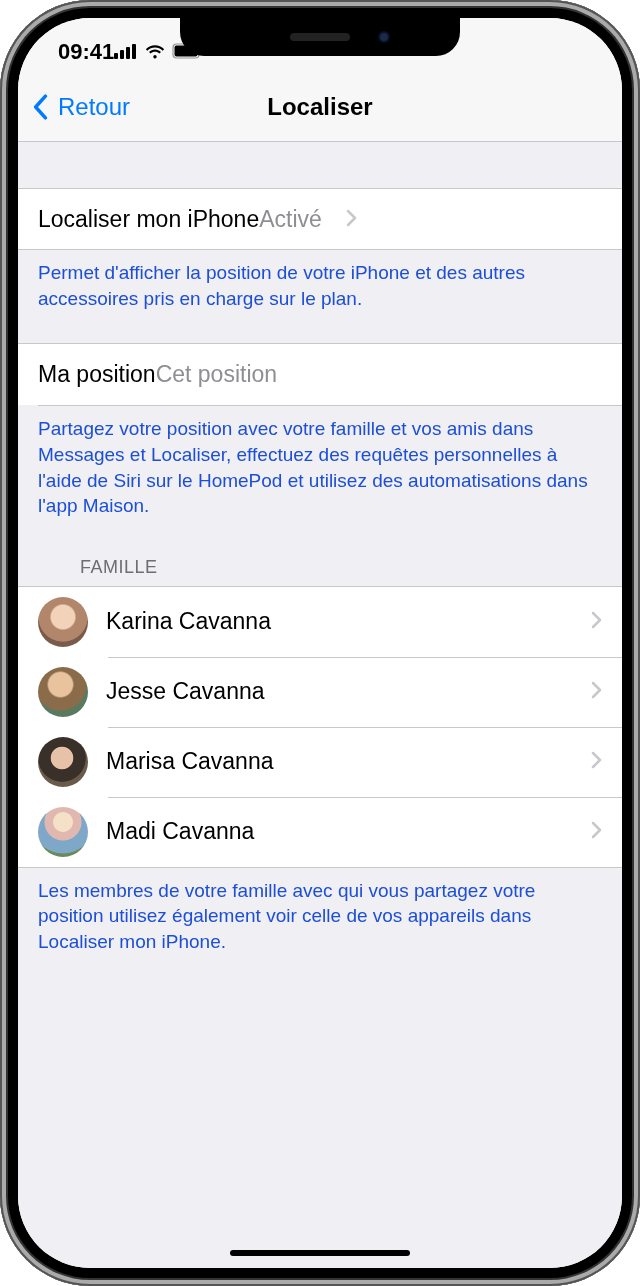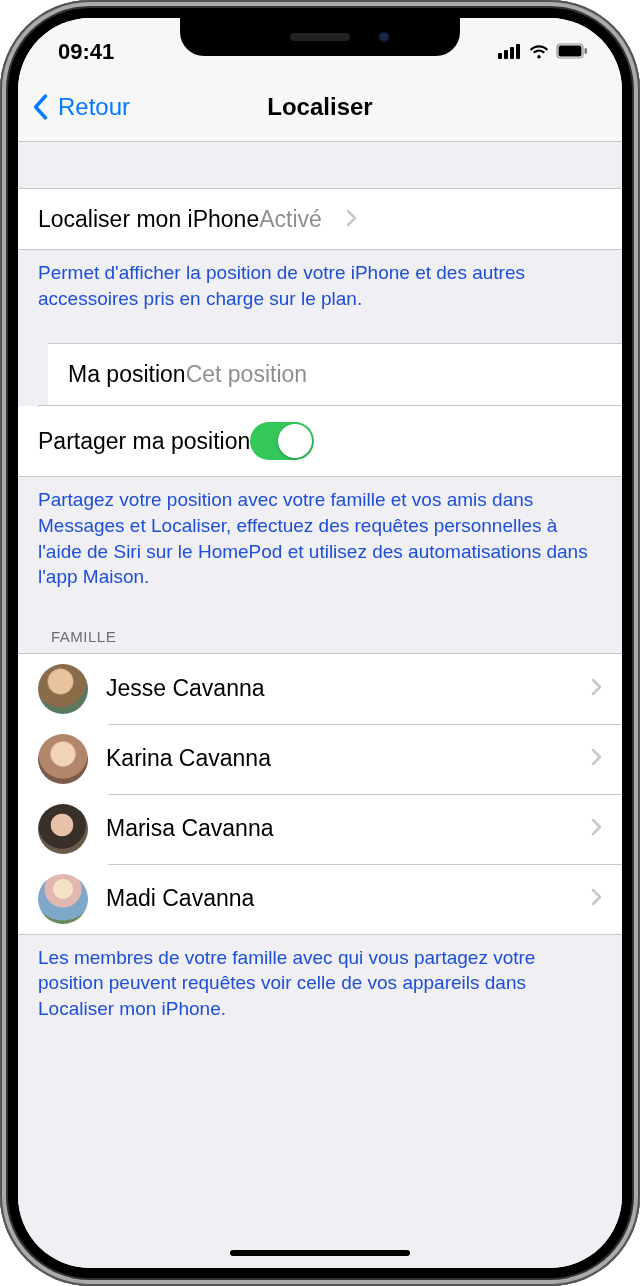--- a/index.html
+++ b/index.html
@@ -41,21 +41,21 @@
     background: #000;
     border-radius: 0 0 24px 24px;
     z-index: 10;
     display:flex; align-items:center; justify-content:center; gap:60px;
   }
   .speaker {width:60px; height:8px; background:#222; border-radius:4px;}
   .camera {width:12px; height:12px; background:#1a2a4a; border-radius:50%; position:absolute; right:70px; border:2px solid #0a1020;}
   .status-bar {
     height: 54px;
     display: flex;
-    justify-content: space-between;
+    justify-content: flex-start;
     align-items: center;
     padding: 14px 34px 0 40px;
     font-size: 22px;
     font-weight: 600;
     color: #000;
     background:#f7f7f8;
   }
   .status-right { display:flex; align-items:center; gap:6px; }
   .nav-bar {
     height: 70px;
@@ -82,24 +82,25 @@
   }
   .cell .right { display:flex; align-items:center; gap:24px; color:#8e8e93;}
   .chevron { color:#c7c7cc; }
   .footer-text {
     padding: 10px 20px 14px 20px;
     font-size: 19px;
     color:#1d4ed8;
     line-height:1.35;
   }
   .header-text {
-    padding: 24px 20px 8px 33px;
-    font-size: 15px;
+    padding: 24px 20px 8px 26px;
+    font-size: 18px;
     color:#6d6d72;
     letter-spacing:0.5px;
+    margin-left:36px;
   }
   .toggle {
     width: 64px; height: 38px; background:#34c759; border-radius:19px; position:relative;
   }
   .toggle .knob {
     width:34px; height:34px; background:#fff; border-radius:50%;
     position:absolute; right:2px; top:2px; box-shadow:0 1px 3px rgba(0,0,0,0.3);
   }
   .family-list { background:#fff; border-top:0.5px solid #c7c7cc; border-bottom:0.5px solid #c7c7cc;}
   .family-row {
@@ -178,67 +179,59 @@
             <svg width="11" height="18" viewBox="0 0 11 18">
                 <path d="M2 2 L9 9 L2 16" stroke="#c7c7cc" stroke-width="2.5" fill="none" stroke-linecap="round" stroke-linejoin="round"></path>
               </svg>
           </span>
         </span>
       </div>
       <div class="footer-text">Permet d'afficher la position de votre iPhone et des autres accessoires pris en charge sur le plan.</div>
 
       <div style="height:18px;"></div>
 
-      <div class="cell" style="border-bottom:none;margin-left:30px;">
+      <div class="cell" style="border-bottom:none;">
         <span>Ma position</span>
         <span class="right">
           <span>Cet position</span>
         </span>
       </div>
       <div class="divline" style="margin-left:20px;"></div>
-      <div class="cell" style="border-top:none;">
-        <span>Partager ma position</span>
-        <span class="right">
-          <span class="toggle">
-              <span class="knob"></span>
-            </span>
-        </span>
-      </div>
       <div class="footer-text">Partagez votre position avec votre famille et vos amis dans Messages et Localiser, effectuez des requêtes personnelles à l'aide de Siri sur le HomePod et utilisez des automatisations dans l'app Maison.</div>
 
       <div class="header-text">FAMILLE</div>
       <div class="family-list" id="family-list">
           <div class="family-row">
+            <div class="avatar" style="background: radial-gradient(circle at 50% 40%, rgb(242, 210, 184) 0px, rgb(242, 210, 184) 30%, rgb(177, 134, 106) 34%, rgb(177, 134, 106) 62%, rgb(122, 90, 74) 64%, rgb(122, 90, 74) 100%);"></div>
+            <div class="family-name">Karina Cavanna</div>
+            <span class="chevron"><svg width="11" height="18" viewBox="0 0 11 18">
+                <path d="M2 2 L9 9 L2 16" stroke="#c7c7cc" stroke-width="2.5" fill="none" stroke-linecap="round" stroke-linejoin="round"></path>
+              </svg></span>
+          </div>
+          <div class="family-row">
             <div class="avatar" style="background: radial-gradient(circle at 45% 35%, rgb(232, 195, 158) 0px, rgb(232, 195, 158) 28%, rgb(138, 107, 74) 32%, rgb(138, 107, 74) 60%, rgb(90, 122, 96) 62%, rgb(90, 122, 96) 100%);"></div>
             <div class="family-name">Jesse Cavanna</div>
             <span class="chevron"><svg width="11" height="18" viewBox="0 0 11 18">
                 <path d="M2 2 L9 9 L2 16" stroke="#c7c7cc" stroke-width="2.5" fill="none" stroke-linecap="round" stroke-linejoin="round"></path>
               </svg></span>
           </div>
           <div class="family-row">
-            <div class="avatar" style="background: radial-gradient(circle at 50% 40%, rgb(242, 210, 184) 0px, rgb(242, 210, 184) 30%, rgb(177, 134, 106) 34%, rgb(177, 134, 106) 62%, rgb(122, 90, 74) 64%, rgb(122, 90, 74) 100%);"></div>
-            <div class="family-name">Karina Cavanna</div>
-            <span class="chevron"><svg width="11" height="18" viewBox="0 0 11 18">
-                <path d="M2 2 L9 9 L2 16" stroke="#c7c7cc" stroke-width="2.5" fill="none" stroke-linecap="round" stroke-linejoin="round"></path>
-              </svg></span>
-          </div>
-          <div class="family-row">
             <div class="avatar" style="background: radial-gradient(circle at 48% 42%, rgb(232, 194, 168) 0px, rgb(232, 194, 168) 28%, rgb(58, 48, 42) 30%, rgb(58, 48, 42) 60%, rgb(106, 90, 74) 62%, rgb(106, 90, 74) 100%);"></div>
             <div class="family-name">Marisa Cavanna</div>
             <span class="chevron"><svg width="11" height="18" viewBox="0 0 11 18">
                 <path d="M2 2 L9 9 L2 16" stroke="#c7c7cc" stroke-width="2.5" fill="none" stroke-linecap="round" stroke-linejoin="round"></path>
               </svg></span>
           </div>
           <div class="family-row">
             <div class="avatar" style="background: radial-gradient(circle at 50% 30%, rgb(245, 224, 200) 0px, rgb(245, 224, 200) 22%, rgb(224, 184, 176) 24%, rgb(224, 184, 176) 42%, rgb(127, 168, 200) 44%, rgb(127, 168, 200) 72%, rgb(106, 138, 90) 74%, rgb(106, 138, 90) 100%);"></div>
             <div class="family-name">Madi Cavanna</div>
             <span class="chevron"><svg width="11" height="18" viewBox="0 0 11 18">
                 <path d="M2 2 L9 9 L2 16" stroke="#c7c7cc" stroke-width="2.5" fill="none" stroke-linecap="round" stroke-linejoin="round"></path>
               </svg></span>
           </div>
         </div>
-      <div class="footer-text">Les membres de votre famille avec qui vous partagez votre position peuvent requêtes voir celle de vos appareils dans Localiser mon iPhone.</div>
+      <div class="footer-text">Les membres de votre famille avec qui vous partagez votre position utilisez également voir celle de vos appareils dans Localiser mon iPhone.</div>
 
     </div>
 
     <div class="home-indicator"></div>
   </div>
 </div>
 
 </body></html>

